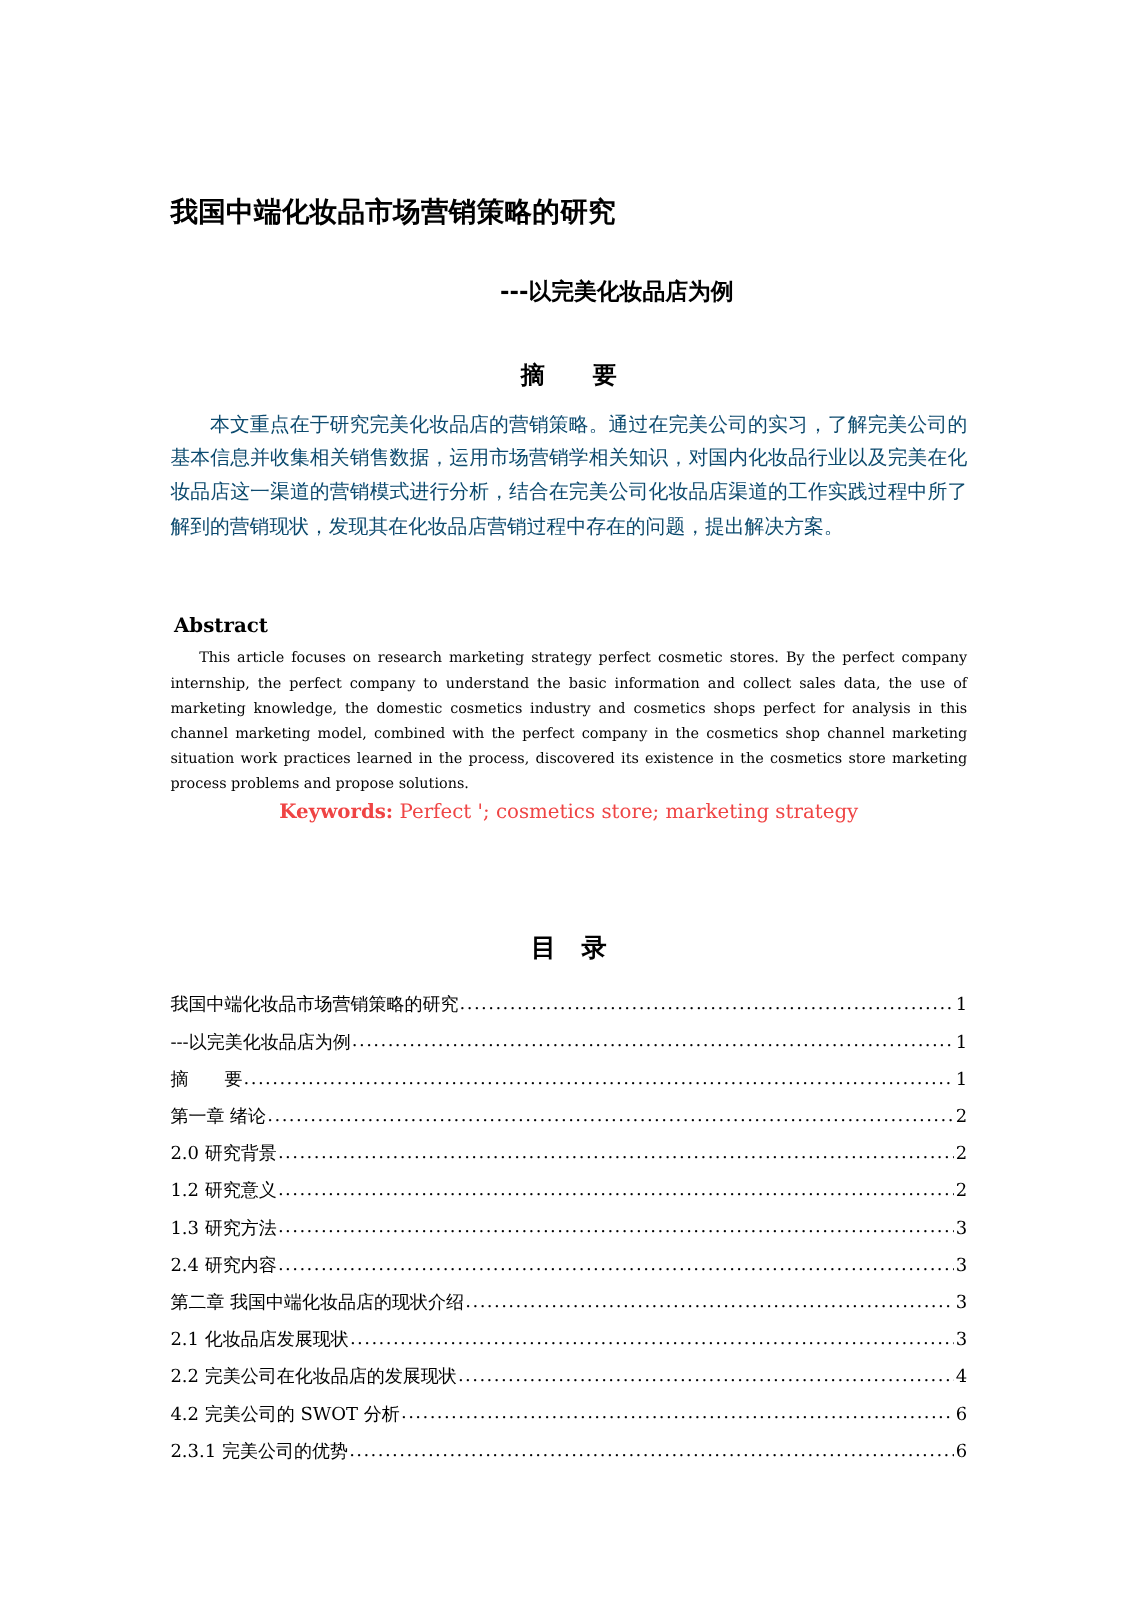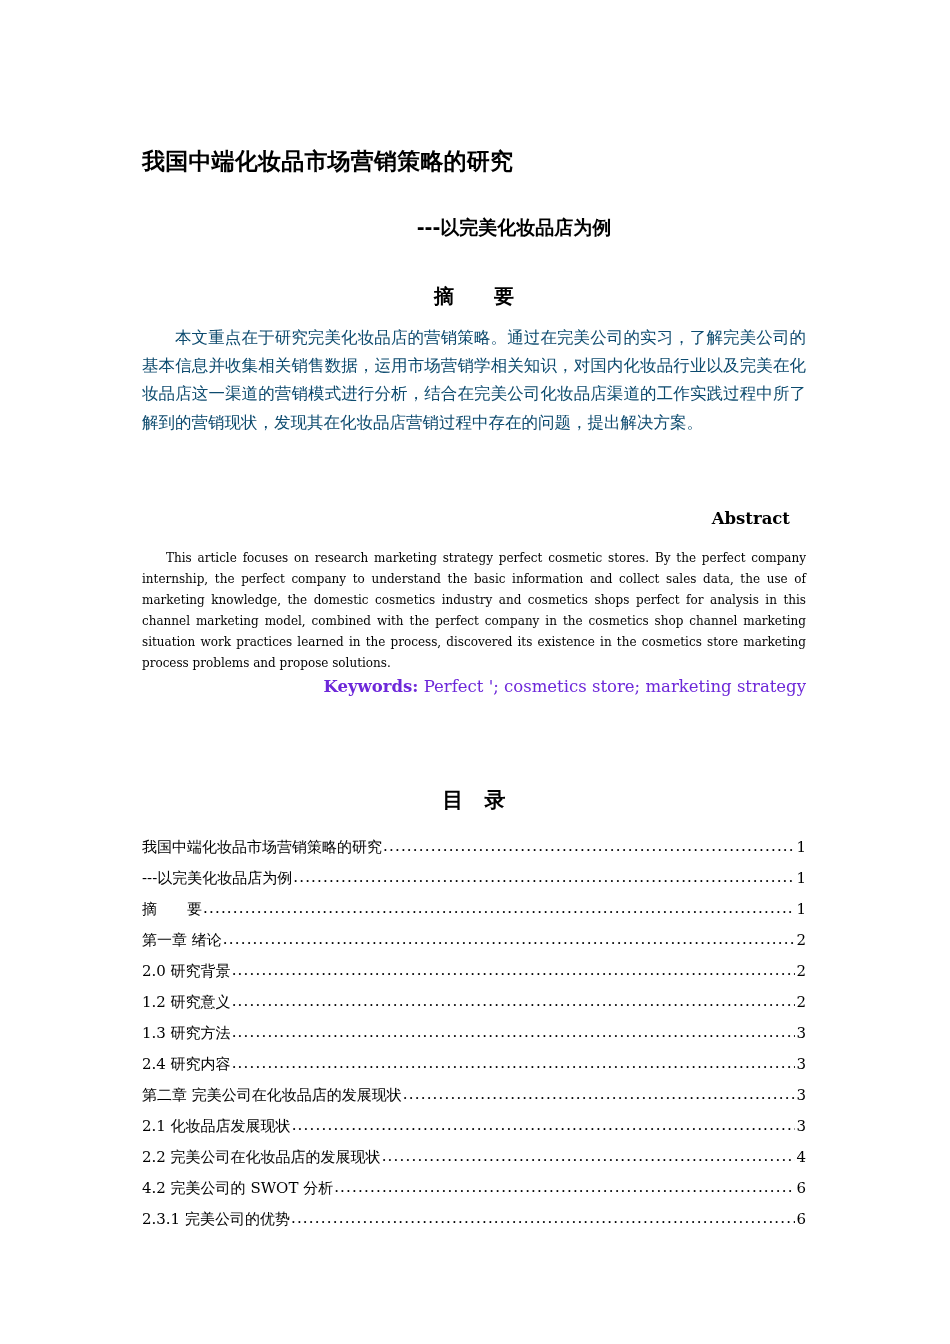--- a/index.html
+++ b/index.html
@@ -11,21 +11,21 @@
     position: relative;
     width: 950px;
     height: 1344px;
     background: #ffffff;
     overflow: hidden;
     box-sizing: border-box;
   }
   .content {
     position: absolute;
     left: 142px;
-    top: 0;
+    top: 16px;
     width: 664px;
   }
 
   
   .doc-title {
     font-family: "DejaVu Sans", "Liberation Sans", sans-serif;
     font-weight: bold;
     font-size: 23px;
     line-height: 1.35;
     color: #000000;
@@ -56,22 +56,22 @@
     margin: 0;
   }
   .cn-heading.abstract-cn { padding-top: 42px; }
   .cn-heading.toc-head  { padding-top: 84px; font-size: 21px; }
 
   .en-heading {
     font-family: "DejaVu Serif", "Liberation Serif", serif;
     font-weight: bold;
     font-size: 16.5px;
     color: #000000;
-    text-align: right;
-    margin: 16px;
+    text-align: left;
+    margin: 3px;
     padding-top: 56px;
   }
 
   
   .cn-body {
     font-family: "DejaVu Serif", "Liberation Serif", serif;
     font-size: 16.5px;
     line-height: 1.72;
     color: #0c4a6e;
     margin: 0;
@@ -100,23 +100,23 @@
     color: #000000;
     margin: 0;
     padding-top: 4px;
     text-align: justify;
     text-indent: 2em;
   }
   .en-keywords {
     font-family: "DejaVu Serif", "Liberation Serif", serif;
     font-size: 16.5px;
     line-height: 1.74;
-    color: #6d28d9;
-    margin: 0;
-    text-align: right;
+    color: #ef4444;
+    margin: 0;
+    text-align: center;
   }
   .en-keywords .kw-label { font-weight: bold; }
 
   
   .toc {
     padding-top: 26px;
   }
   .toc-row {
     display: flex;
     align-items: baseline;
@@ -209,21 +209,21 @@
           <span class="toc-label">1.3 研究方法</span>
           <span class="toc-dots">...........................................................................................................................................................................................................................</span>
           <span class="toc-page">3</span>
         </div>
         <div class="toc-row">
           <span class="toc-label">2.4 研究内容</span>
           <span class="toc-dots">...........................................................................................................................................................................................................................</span>
           <span class="toc-page">3</span>
         </div>
         <div class="toc-row">
-          <span class="toc-label">第二章 完美公司在化妆品店的发展现状</span>
+          <span class="toc-label">第二章 我国中端化妆品店的现状介绍</span>
           <span class="toc-dots">...........................................................................................................................................................................................................................</span>
           <span class="toc-page">3</span>
         </div>
         <div class="toc-row">
           <span class="toc-label">2.1 化妆品店发展现状</span>
           <span class="toc-dots">...........................................................................................................................................................................................................................</span>
           <span class="toc-page">3</span>
         </div>
         <div class="toc-row">
           <span class="toc-label">2.2 完美公司在化妆品店的发展现状</span>

